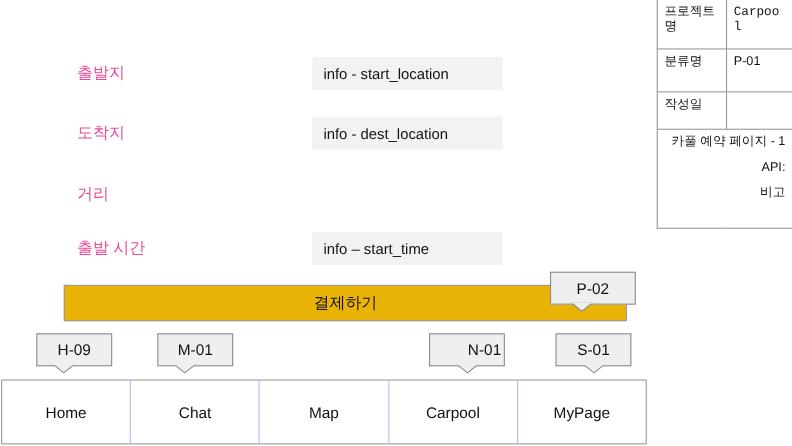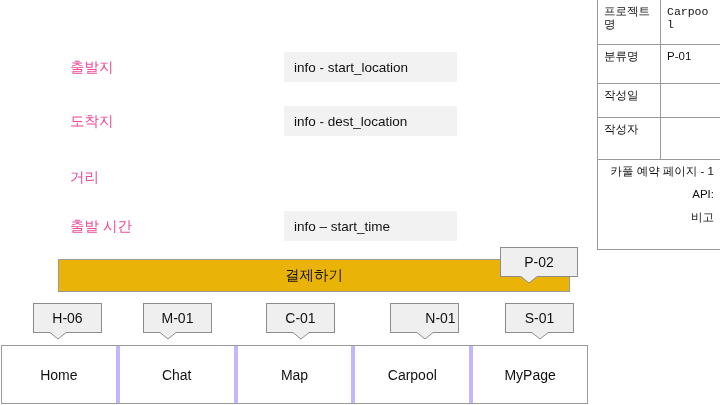--- a/index.html
+++ b/index.html
@@ -93,21 +93,21 @@
     display: flex;
     z-index: 1;
   }
   .nav-cell {
     flex: 1 1 0;
     display: flex;
     align-items: center;
     justify-content: center;
     font-size: 14px;
     color: #111111;
-    border-right: 4px solid #c4b5fd;
+    border-right: 1px solid #c4b5fd;
     box-sizing: border-box;
   }
   .nav-cell:last-child { border-right: none; }
 
   
   .meta-table {
     position: absolute;
     left: 597px;
     top: -1px;
     width: 123px;
@@ -156,48 +156,39 @@
     <span>P-02</span>
     <span class="notch" style="left:18px;">
       <svg width="20" height="9" viewBox="0 0 20 9">
         <path d="M0 0 L10 8 L20 0 Z" fill="#efefef" stroke="#8c8c8c" stroke-width="1"></path>
         <path d="M0 0 L20 0" stroke="#efefef" stroke-width="2"></path>
       </svg>
     </span>
   </div>
 
   <div class="callout" style="left:33px; top:303px; width:69px; height:30px;">
-    <span>H-06</span>
+    <span>H-09</span>
     <span class="notch" style="left:14px;">
       <svg width="20" height="9" viewBox="0 0 20 9">
         <path d="M0 0 L10 8 L20 0 Z" fill="#efefef" stroke="#8c8c8c" stroke-width="1"></path>
         <path d="M0 0 L20 0" stroke="#efefef" stroke-width="2"></path>
       </svg>
     </span>
   </div>
 
   <div class="callout" style="left:143px; top:303px; width:69px; height:30px;">
     <span>M-01</span>
     <span class="notch" style="left:14px;">
       <svg width="20" height="9" viewBox="0 0 20 9">
         <path d="M0 0 L10 8 L20 0 Z" fill="#efefef" stroke="#8c8c8c" stroke-width="1"></path>
         <path d="M0 0 L20 0" stroke="#efefef" stroke-width="2"></path>
       </svg>
     </span>
   </div>
 
-  <div class="callout" style="left:266px; top:303px; width:69px; height:30px;">
-    <span>C-01</span>
-    <span class="notch" style="left:24px;">
-      <svg width="20" height="9" viewBox="0 0 20 9">
-        <path d="M0 0 L10 8 L20 0 Z" fill="#efefef" stroke="#8c8c8c" stroke-width="1"></path>
-        <path d="M0 0 L20 0" stroke="#efefef" stroke-width="2"></path>
-      </svg>
-    </span>
-  </div>
 
   <div class="callout" style="left:390px; top:303px; width:69px; height:30px;padding-left:32px;">
     <span>N-01</span>
     <span class="notch" style="left:24px;">
       <svg width="20" height="9" viewBox="0 0 20 9">
         <path d="M0 0 L10 8 L20 0 Z" fill="#efefef" stroke="#8c8c8c" stroke-width="1"></path>
         <path d="M0 0 L20 0" stroke="#efefef" stroke-width="2"></path>
       </svg>
     </span>
   </div>
@@ -235,24 +226,20 @@
       <tr class="r1">
         <td class="key">프로젝트명</td>
         <td class="val">Carpool</td>
       </tr>
       <tr class="r2">
         <td class="key">분류명</td>
         <td class="val">P-01</td>
       </tr>
       <tr class="r3">
         <td class="key">작성일</td>
-        <td class="val"></td>
-      </tr>
-      <tr class="r4">
-        <td class="key">작성자</td>
         <td class="val"></td>
       </tr>
       <tr class="notes">
         <td colspan="2">
           <div class="note-line">카풀 예약 페이지 - 1</div>
           <div class="note-line">API:</div>
           <div class="note-line">비고</div>
         </td>
       </tr>
     </tbody>

